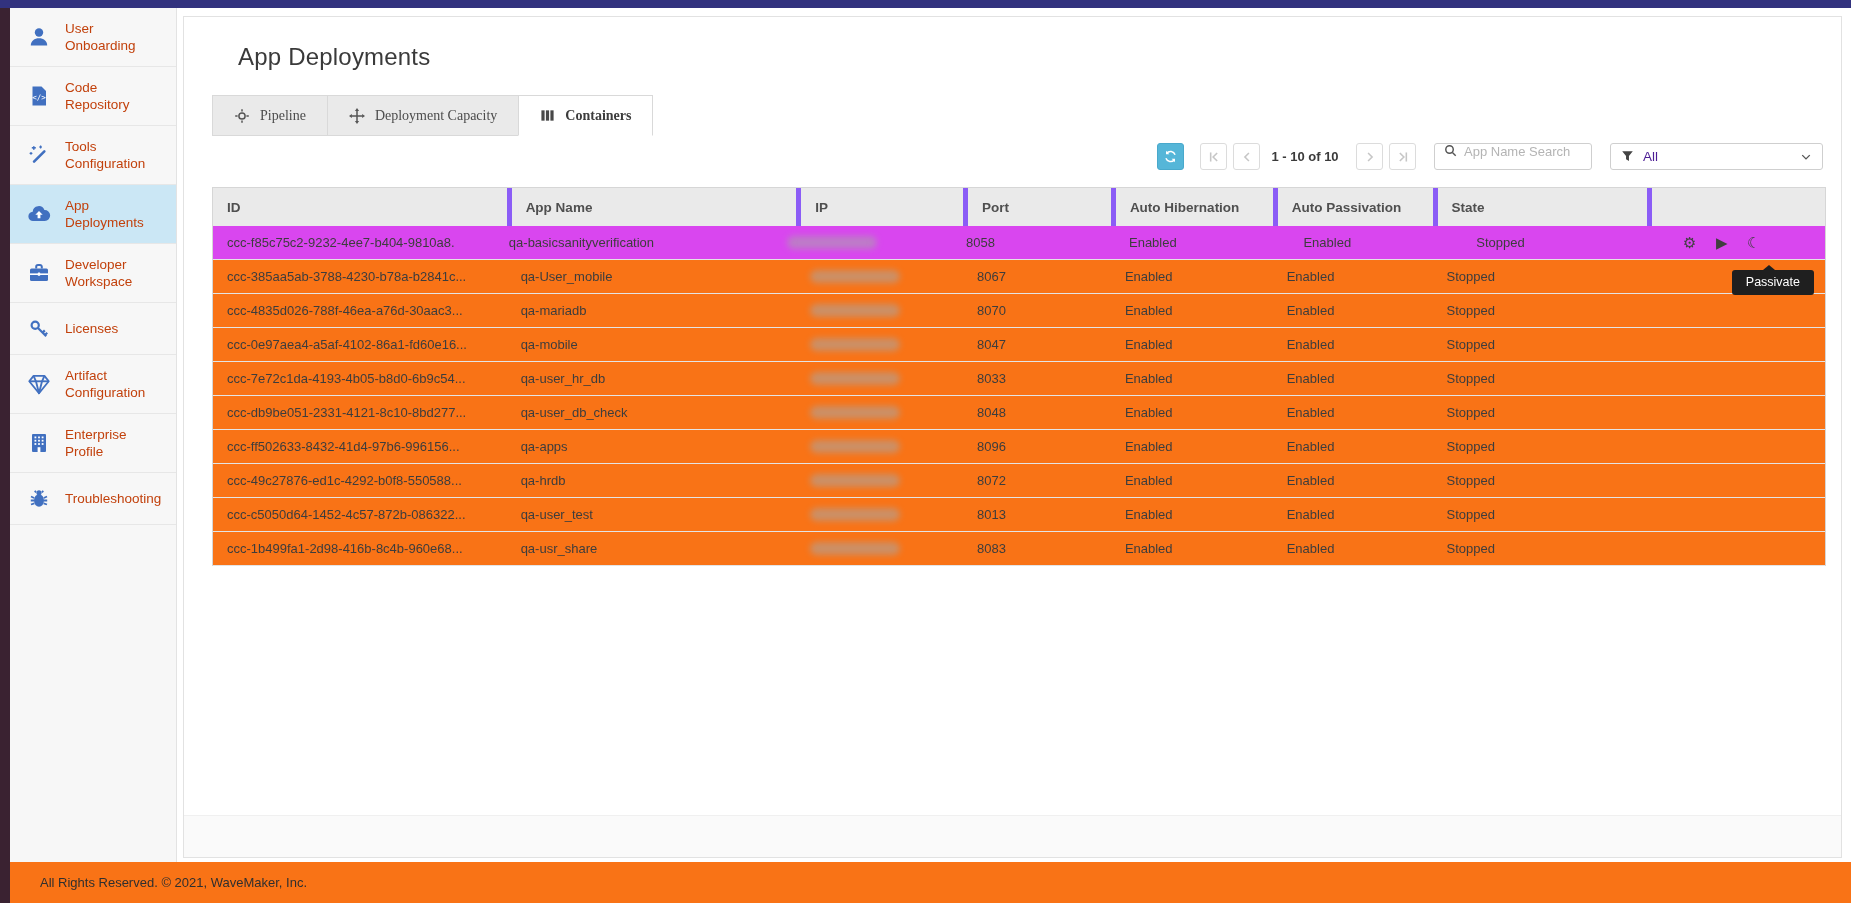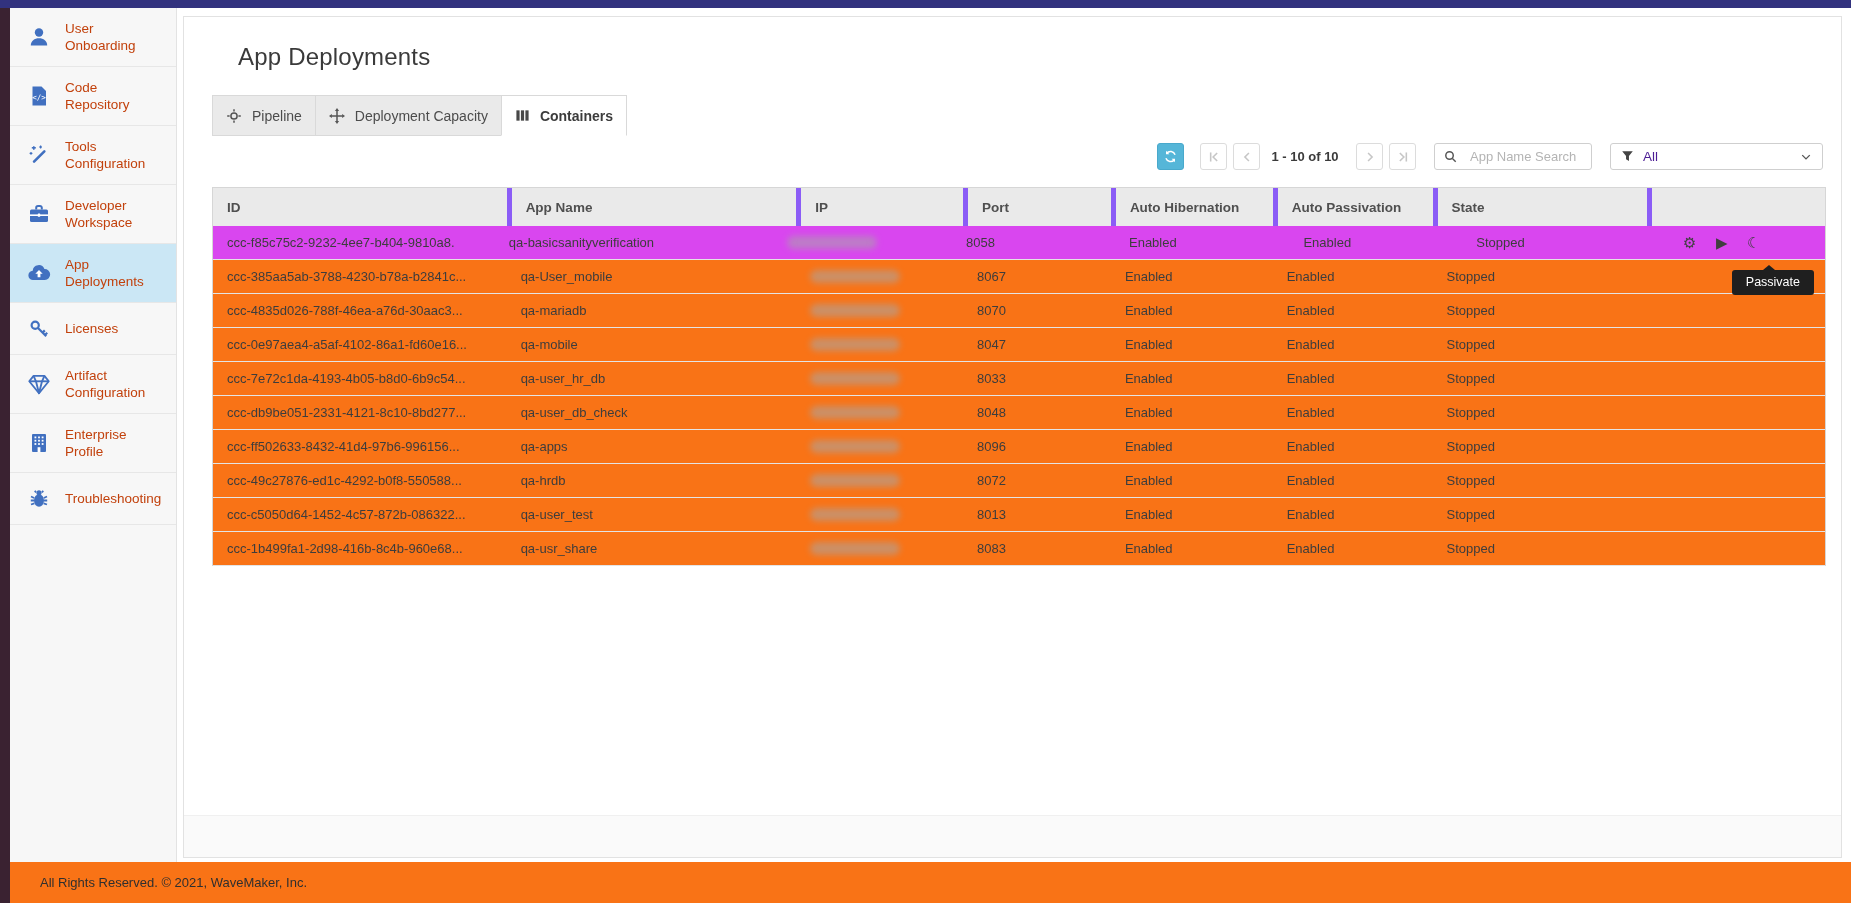--- a/index.html
+++ b/index.html
@@ -19,30 +19,30 @@
   .side-item.active { background:#cbe7f5; }
   .side-item .sicon { width:27px; height:27px; flex:0 0 27px; display:flex; align-items:center; justify-content:center; }
   .side-item .slabel { font-size:13.5px; line-height:17px; color:#c2410c; }
   .side-item .slabel span { display:block; }
   
   .card { position:absolute; left:183px; top:16px; width:1659px; height:842px; background:#fff; border:1px solid #e2e2e2; }
   .card-footer { position:absolute; left:0; bottom:0; width:100%; height:42px; background:#fafafa; border-top:1px solid #f0f0f0; }
   .page-title { position:absolute; left:54px; top:26px; font-size:24px; font-weight:400; color:#3a3a3a; letter-spacing:.2px; }
   
   .tabs { position:absolute; left:28px; top:78px; display:flex; height:41px; }
-  .tab { display:flex; align-items:center; gap:10px; padding:0 13px; background:#eaeaea; border:1px solid #d9d9d9; margin-left:-1px; font-size:14px; color:#4c4c4c; cursor:pointer; white-space:nowrap; }
+  .tab { display:flex; align-items:center; gap:10px; padding:0 21px; background:#eaeaea; border:1px solid #d9d9d9; margin-left:-1px; font-size:14px; color:#4c4c4c; cursor:pointer; white-space:nowrap;font-family:Liberation Serif, serif; }
   .tab:first-child { margin-left:0; }
   .tab.active { background:#fff; border-bottom:1px solid #fff; font-weight:bold; color:#3c3c3c; }
   
   .toolbar { position:absolute; top:126px; right:18px; display:flex; align-items:center; height:27px; }
   .btn-refresh { width:27px; height:27px; background:#55b6d8; border:1px solid #49a9cc; border-radius:3px; display:flex; align-items:center; justify-content:center; cursor:pointer; }
   .pager { display:flex; align-items:center; margin-left:10px; }
   .pg-btn { width:27px; height:27px; background:#fff; border:1px solid #dcdcdc; border-radius:3px; display:flex; align-items:center; justify-content:center; margin-left:6px; cursor:default; }
   .pg-label { min-width:78px; text-align:center; font-size:13px; font-weight:bold; color:#3b3b3b; margin:0 6px; white-space:nowrap; }
-  .searchbox { display:flex; align-items:center; gap:13px; width:158px; height:27px; border:1px solid #cfcfcf; border-radius:3px; background:#fff; margin-left:18px; padding:0 9px; }
+  .searchbox { display:flex; align-items:flex-start; gap:7px; width:158px; height:27px; border:1px solid #cfcfcf; border-radius:3px; background:#fff; margin-left:18px; padding:0 9px; }
   .searchbox input { border:none; outline:none; width:100%; font-size:13px; color:#444; font-family:inherit; background:transparent; }
   .searchbox input::placeholder { color:#b4b4b4; }
   .filterbox { display:flex; align-items:center; gap:9px; width:213px; height:27px; border:1px solid #cfcfcf; border-radius:3px; background:#fff; margin-left:18px; padding:0 10px; cursor:pointer; }
   .filterbox .fvalue { flex:1; font-size:13.5px; color:#4c1d95; }
   
   .grid { position:absolute; left:28px; top:170px; width:1614px; border:1px solid #d6d6d6; border-bottom:none; }
   .g-row { display:flex; width:100%; }
   .g-head { background:#eaeaea; height:38px; }
   .g-head .g-cell { font-weight:bold; color:#4f4f4f; font-size:13.5px; border-left:5px solid #8b5cf6; display:flex; align-items:center; }
   .g-head .g-cell:first-child { border-left:none; }
@@ -108,45 +108,45 @@
             <path d="M2.6 9.8h2.8V11H2.6z"></path>
           </g>
         </svg>
     </span>
     <span class="slabel">
         <span>Tools</span>
         <span>Configuration</span>
       </span>
   </div>
 
+  <div class="side-item active">
+    <span class="sicon">
+      <svg width="26" height="26" viewBox="0 0 24 24">
+          <path fill="#4170c0" d="M6.8 18.5a4.3 4.3 0 0 1-.6-8.6A5.6 5.6 0 0 1 17 8.3a4.1 4.1 0 0 1 .4 10.2z"></path>
+          <path fill="#ffffff" d="M12 9.2l3.4 3.4h-2.1v3.4h-2.6v-3.4H8.6z"></path>
+        </svg>
+    </span>
+    <span class="slabel">
+        <span>App</span>
+        <span>Deployments</span>
+      </span>
+  </div>
+
   <div class="side-item">
     <span class="sicon">
       <svg width="24" height="24" viewBox="0 0 24 24">
           <path fill="none" stroke="#4170c0" stroke-width="2" d="M9.2 7.5V5.8a1.8 1.8 0 0 1 1.8-1.8h2a1.8 1.8 0 0 1 1.8 1.8v1.7"></path>
           <rect x="3" y="7.5" width="18" height="12.5" rx="1.5" fill="#4170c0"></rect>
           <rect x="3" y="12.4" width="18" height="1.6" fill="#ffffff"></rect>
           <rect x="10.8" y="11.4" width="2.4" height="3.4" rx="0.6" fill="#ffffff"></rect>
         </svg>
     </span>
     <span class="slabel">
         <span>Developer</span>
         <span>Workspace</span>
-      </span>
-  </div>
-
-  <div class="side-item active">
-    <span class="sicon">
-      <svg width="26" height="26" viewBox="0 0 24 24">
-          <path fill="#4170c0" d="M6.8 18.5a4.3 4.3 0 0 1-.6-8.6A5.6 5.6 0 0 1 17 8.3a4.1 4.1 0 0 1 .4 10.2z"></path>
-          <path fill="#ffffff" d="M12 9.2l3.4 3.4h-2.1v3.4h-2.6v-3.4H8.6z"></path>
-        </svg>
-    </span>
-    <span class="slabel">
-        <span>App</span>
-        <span>Deployments</span>
       </span>
   </div>
 
   <div class="side-item">
     <span class="sicon">
       <svg width="24" height="24" viewBox="0 0 24 24">
           <g fill="none" stroke="#4170c0" stroke-width="2.2">
             <circle cx="8.2" cy="8.2" r="3.6"></circle>
             <path d="M11 11l8.2 8.2"></path>
             <path d="M15.6 15.6l2.2-2.2"></path>

